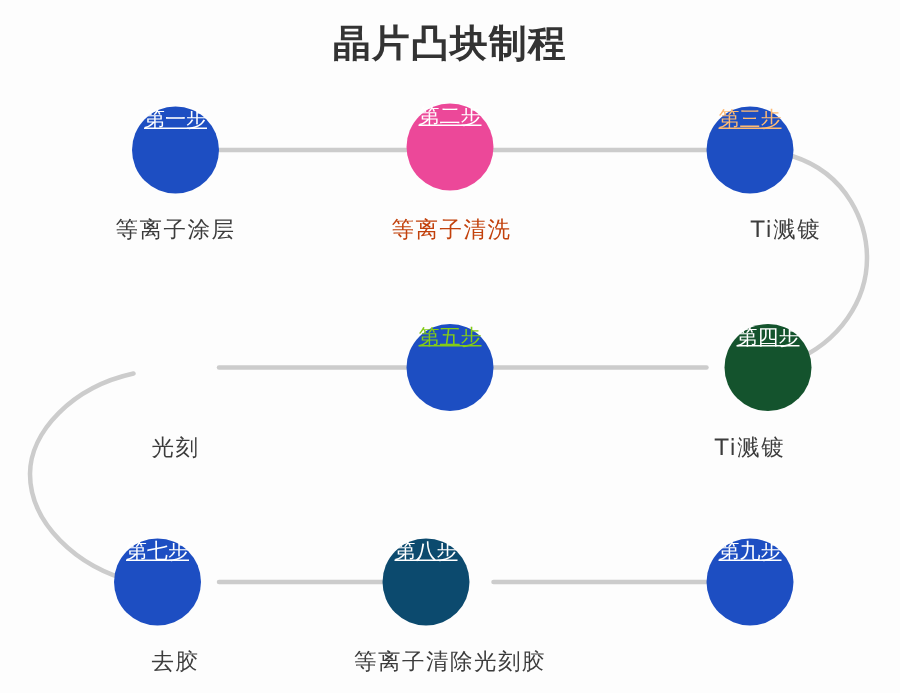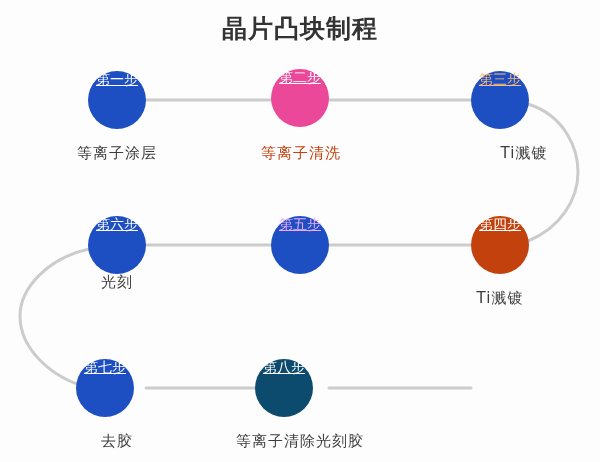--- a/index.html
+++ b/index.html
@@ -92,38 +92,38 @@
   <div class="node" style="left: 300px; top: 98px; background: #ec4899; color: rgb(255, 255, 255);">
       <span>第二步</span>
     </div>
   <div class="node-label" style="left: 301px; top: 144px; color: #c2410c;">等离子清洗</div>
 
   <div class="node" style="left: 500px; top: 100px; background: rgb(29, 78, 194); color: #fdba74;">
       <span>第三步</span>
     </div>
   <div class="node-label" style="left: 500px; top: 144px; color: rgb(60, 60, 60); margin-left: 24px;">Ti溅镀</div>
 
-  <div class="node" style="left: 117px; top: 245px; background: rgb(29, 78, 194); color: rgb(255, 255, 255);">
-      <span>第六步</span>
-    </div>
-  <div class="node-label" style="left: 117px; top: 273px; color: rgb(60, 60, 60);">光刻</div>
+  <div class="node-label" style="left: 117px; top: 289px; color: rgb(60, 60, 60);">光刻</div>
 
-  <div class="node" style="left: 300px; top: 245px; background: rgb(29, 78, 194); color: #f0abfc;">
+  <div class="node" style="left: 300px; top: 245px; background: rgb(29, 78, 194); color: #84cc16;">
       <span>第五步</span>
     </div>
 
-  <div class="node" style="left: 500px; top: 245px; background: #c2410c; color: rgb(255, 255, 255);">
+  <div class="node" style="left: 512px; top: 245px; background: #14532d; color: rgb(255, 255, 255);">
       <span>第四步</span>
     </div>
   <div class="node-label" style="left: 500px; top: 289px; color: rgb(60, 60, 60);">Ti溅镀</div>
 
   <div class="node" style="left: 105px; top: 388px; background: rgb(29, 78, 194); color: rgb(255, 255, 255);">
       <span>第七步</span>
     </div>
   <div class="node-label" style="left: 117px; top: 432px; color: rgb(60, 60, 60);">去胶</div>
 
   <div class="node" style="left: 284px; top: 388px; background: #0c4a6e; color: rgb(255, 255, 255);">
       <span>第八步</span>
     </div>
   <div class="node-label" style="left: 300px; top: 432px; color: rgb(60, 60, 60);">等离子清除光刻胶</div>
 
+  <div class="node" style="left: 500px; top: 388px; background: rgb(29, 78, 194); color: rgb(255, 255, 255);">
+      <span>第九步</span>
+    </div>
 
 </div>
 
 </body></html>

